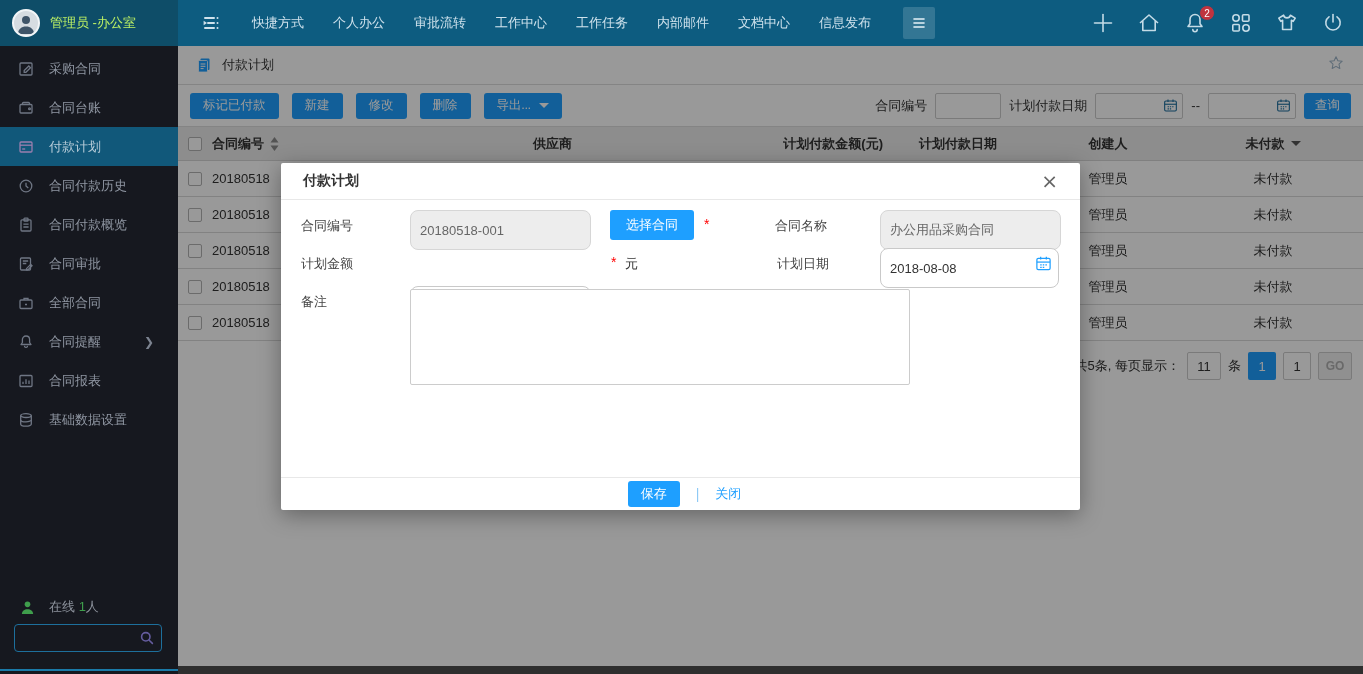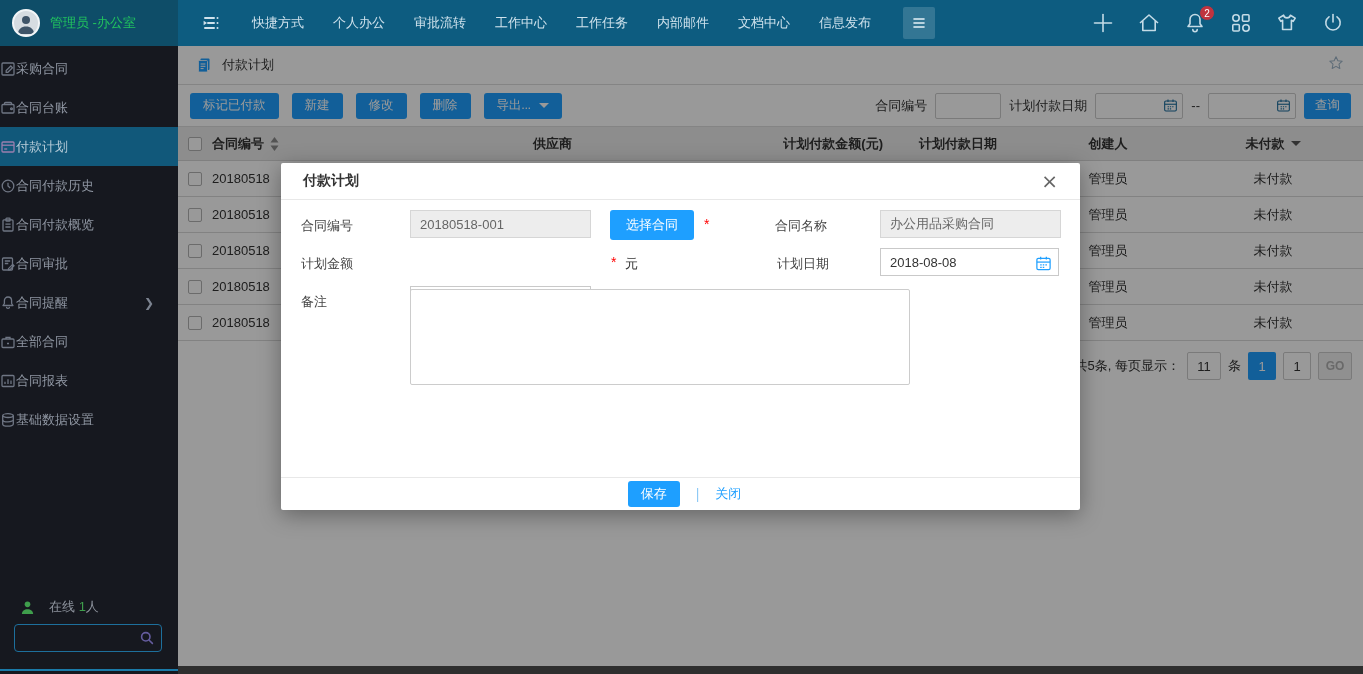--- a/index.html
+++ b/index.html
@@ -4,32 +4,32 @@
 <style>
   * { margin:0; padding:0; box-sizing:border-box; }
   html,body { width:1363px; height:674px; overflow:hidden; background:#16181f;
     font-family:"Liberation Sans","DejaVu Sans",sans-serif; }
   body { position:relative; }
 
   
   .topbar { position:absolute; left:0; top:0; width:1363px; height:46px; background:#0d5c80; z-index:5; display:flex; align-items:center; }
   .userblock { width:178px; height:46px; background:#0e4d68; display:flex; align-items:center; padding-left:12px; gap:10px; flex:0 0 178px; }
   .avatar { width:28px; height:28px; border-radius:50%; background:#d6dce1; border:2px solid #f2f5f7; overflow:hidden; display:flex; align-items:center; justify-content:center; }
-  .username { color:#22c55e; font-size:13px; white-space:nowrap; }
+  .username { color:#bef264; font-size:13px; white-space:nowrap; }
   .collapse-btn { margin-left:20px; width:26px; height:22px; display:flex; align-items:center; justify-content:center; }
   .topmenu { display:flex; margin-left:28px; gap:29px; }
   .topmenu span { color:#cfe2ec; font-size:13px; cursor:pointer; white-space:nowrap; }
   .more-btn { margin-left:32px; width:32px; height:32px; background:rgba(255,255,255,0.16); border-radius:2px; display:flex; align-items:center; justify-content:center; }
   .topbar-right { margin-left:auto; display:flex; align-items:center; gap:22px; padding-right:18px; }
   .tb-ic { position:relative; width:24px; height:24px; display:flex; align-items:center; justify-content:center; cursor:pointer; }
   .badge { position:absolute; top:-6px; right:-8px; min-width:16px; height:16px; border-radius:8px; background:#c0333f; color:#fff; font-size:10px; line-height:16px; text-align:center; padding:0 3px; border:1px solid #0d5c80; }
 
   
   .sidebar { position:absolute; left:0; top:46px; width:178px; height:628px; background:#16181f; z-index:5; padding-top:3px; }
-  .sb-item { height:39px; display:flex; align-items:center; padding-left:0; gap:0; color:#9097a3; font-size:13px; cursor:pointer; position:relative; }
+  .sb-item { height:39px; display:flex; align-items:center; padding-left:18px; gap:15px; color:#9097a3; font-size:13px; cursor:pointer; position:relative; }
   .sb-item.sel { background:#11587a; color:#b9cdd9; }
   .sb-item .chev { position:absolute; right:24px; color:#7c8390; font-size:12px; }
   .sb-online { position:absolute; left:20px; top:552px; display:flex; align-items:center; gap:14px; color:#8d939d; font-size:13px; }
   .sb-online b { color:#3f9e4c; font-weight:normal; }
   .sb-search { position:absolute; left:14px; top:578px; width:148px; height:28px; background:transparent; border:1px solid #1d6f9c; border-radius:4px; }
   .sb-search input { position:absolute; left:6px; top:1px; width:112px; height:24px; background:transparent; border:none; outline:none; color:#aab; font-size:12px; }
   .sb-search .mag { position:absolute; right:6px; top:5px; }
   .sidebar::after { content:""; position:absolute; left:0; bottom:3px; width:178px; height:2px; background:#1a7aa8; }
 
   
@@ -67,21 +67,21 @@
   .pg-go { width:34px; height:28px; background:#f0f0f0; border:1px solid #ccc; border-radius:2px; color:#b0b0b0; font-size:12px; font-weight:bold; cursor:pointer; font-family:inherit; }
   .content-bottom { position:absolute; left:0; bottom:0; width:100%; height:8px; background:#4d4d4d; }
 
   
   .dim { position:absolute; left:178px; top:46px; width:1185px; height:628px; background:rgba(0,0,0,0.4); z-index:20; }
   .modal { position:absolute; left:281px; top:163px; width:799px; height:347px; background:#fff; z-index:30; box-shadow:0 5px 22px rgba(0,0,0,0.35); border-radius:2px; }
   .m-head { height:37px; border-bottom:1px solid #e8e8e8; display:flex; align-items:center; padding:0 22px; }
   .m-title { font-size:14px; font-weight:bold; color:#333; }
   .m-close { margin-left:auto; font-size:20px; color:#666; cursor:pointer; line-height:1; font-family:"DejaVu Sans",sans-serif; }
   .m-label { position:absolute; font-size:13px; color:#444; }
-  .m-in { position:absolute; height:28px; border:1px solid #c9c9c9; border-radius:0; font-size:13px; padding:0 9px; font-family:inherit; outline:none; color:#333; background:#fff; }
+  .m-in { position:absolute; height:40px; border:1px solid #c9c9c9; border-radius:8px; font-size:13px; padding:0 9px; font-family:inherit; outline:none; color:#333; background:#fff; }
   .m-in:disabled { background:#ededed; color:#666; border-color:#d6d6d6; }
   .m-btn-choose { position:absolute; left:329px; top:47px; width:84px; height:30px; font-size:13px; justify-content:center; }
   .req { position:absolute; color:#f00; font-size:14px; }
   .m-unit { position:absolute; left:344px; top:92px; font-size:13px; color:#333; }
   .m-ta { position:absolute; left:129px; top:126px; width:500px; height:96px; border:1px solid #ccc; border-radius:2px; resize:none; font-family:inherit; font-size:13px; padding:6px 9px; outline:none; }
   .m-date { position:absolute; left:599px; top:85px; width:179px; }
   .m-date .m-in { position:static; width:179px; padding-right:30px; }
   .m-date svg { position:absolute; right:7px; top:7px; }
   .m-foot { position:absolute; left:0; bottom:0; width:100%; height:33px; border-top:1px solid #e8e8e8; display:flex; align-items:center; justify-content:center; gap:16px;padding-left:8px; }
   .m-save { width:52px; height:26px; justify-content:center; font-size:13px; }
@@ -214,34 +214,34 @@
   </div>
   <div class="sb-item">
     <svg width="16" height="16" viewBox="0 0 16 16" fill="none" stroke="#6f7684" stroke-width="1.3">
       <rect x="2.5" y="2" width="10" height="12" rx="1"></rect>
         <path d="M4.8 5h5.4M4.8 7.5h3.5"></path>
         <path d="M8.5 12.6l4.2-4.2 1.3 1.3-4.2 4.2h-1.3z"></path>
     </svg>
     <span>合同审批</span>
   </div>
   <div class="sb-item">
+    <svg width="16" height="16" viewBox="0 0 16 16" fill="none" stroke="#6f7684" stroke-width="1.3">
+      <rect x="2" y="5" width="12" height="8.5" rx="1"></rect>
+        <path d="M6 5V3.4h4V5"></path>
+        <path d="M7 9.5h2"></path>
+    </svg>
+    <span>全部合同</span>
+  </div>
+  <div class="sb-item">
     <svg width="16" height="16" viewBox="0 0 16 16" fill="none" stroke="#6f7684" stroke-width="1.3" stroke-linejoin="round">
       <path d="M8 2c2.2 0 3.6 1.7 3.6 3.6v2.9l1.4 2H3l1.4-2V5.6C4.4 3.7 5.8 2 8 2z"></path>
         <path d="M6.6 12.4a1.5 1.5 0 0 0 2.8 0" stroke-linecap="round"></path>
     </svg>
     <span>合同提醒</span>
     <span class="chev">❯</span>
-  </div>
-  <div class="sb-item">
-    <svg width="16" height="16" viewBox="0 0 16 16" fill="none" stroke="#6f7684" stroke-width="1.3">
-      <rect x="2" y="5" width="12" height="8.5" rx="1"></rect>
-        <path d="M6 5V3.4h4V5"></path>
-        <path d="M7 9.5h2"></path>
-    </svg>
-    <span>全部合同</span>
   </div>
   <div class="sb-item">
     <svg width="16" height="16" viewBox="0 0 16 16" fill="none" stroke="#6f7684" stroke-width="1.3">
       <rect x="2" y="2.5" width="12" height="11" rx="1"></rect>
         <path d="M5 11V8.8M8 11V6.2M11 11V7.6"></path>
     </svg>
     <span>合同报表</span>
   </div>
   <div class="sb-item">
     <svg width="16" height="16" viewBox="0 0 16 16" fill="none" stroke="#6f7684" stroke-width="1.3">

